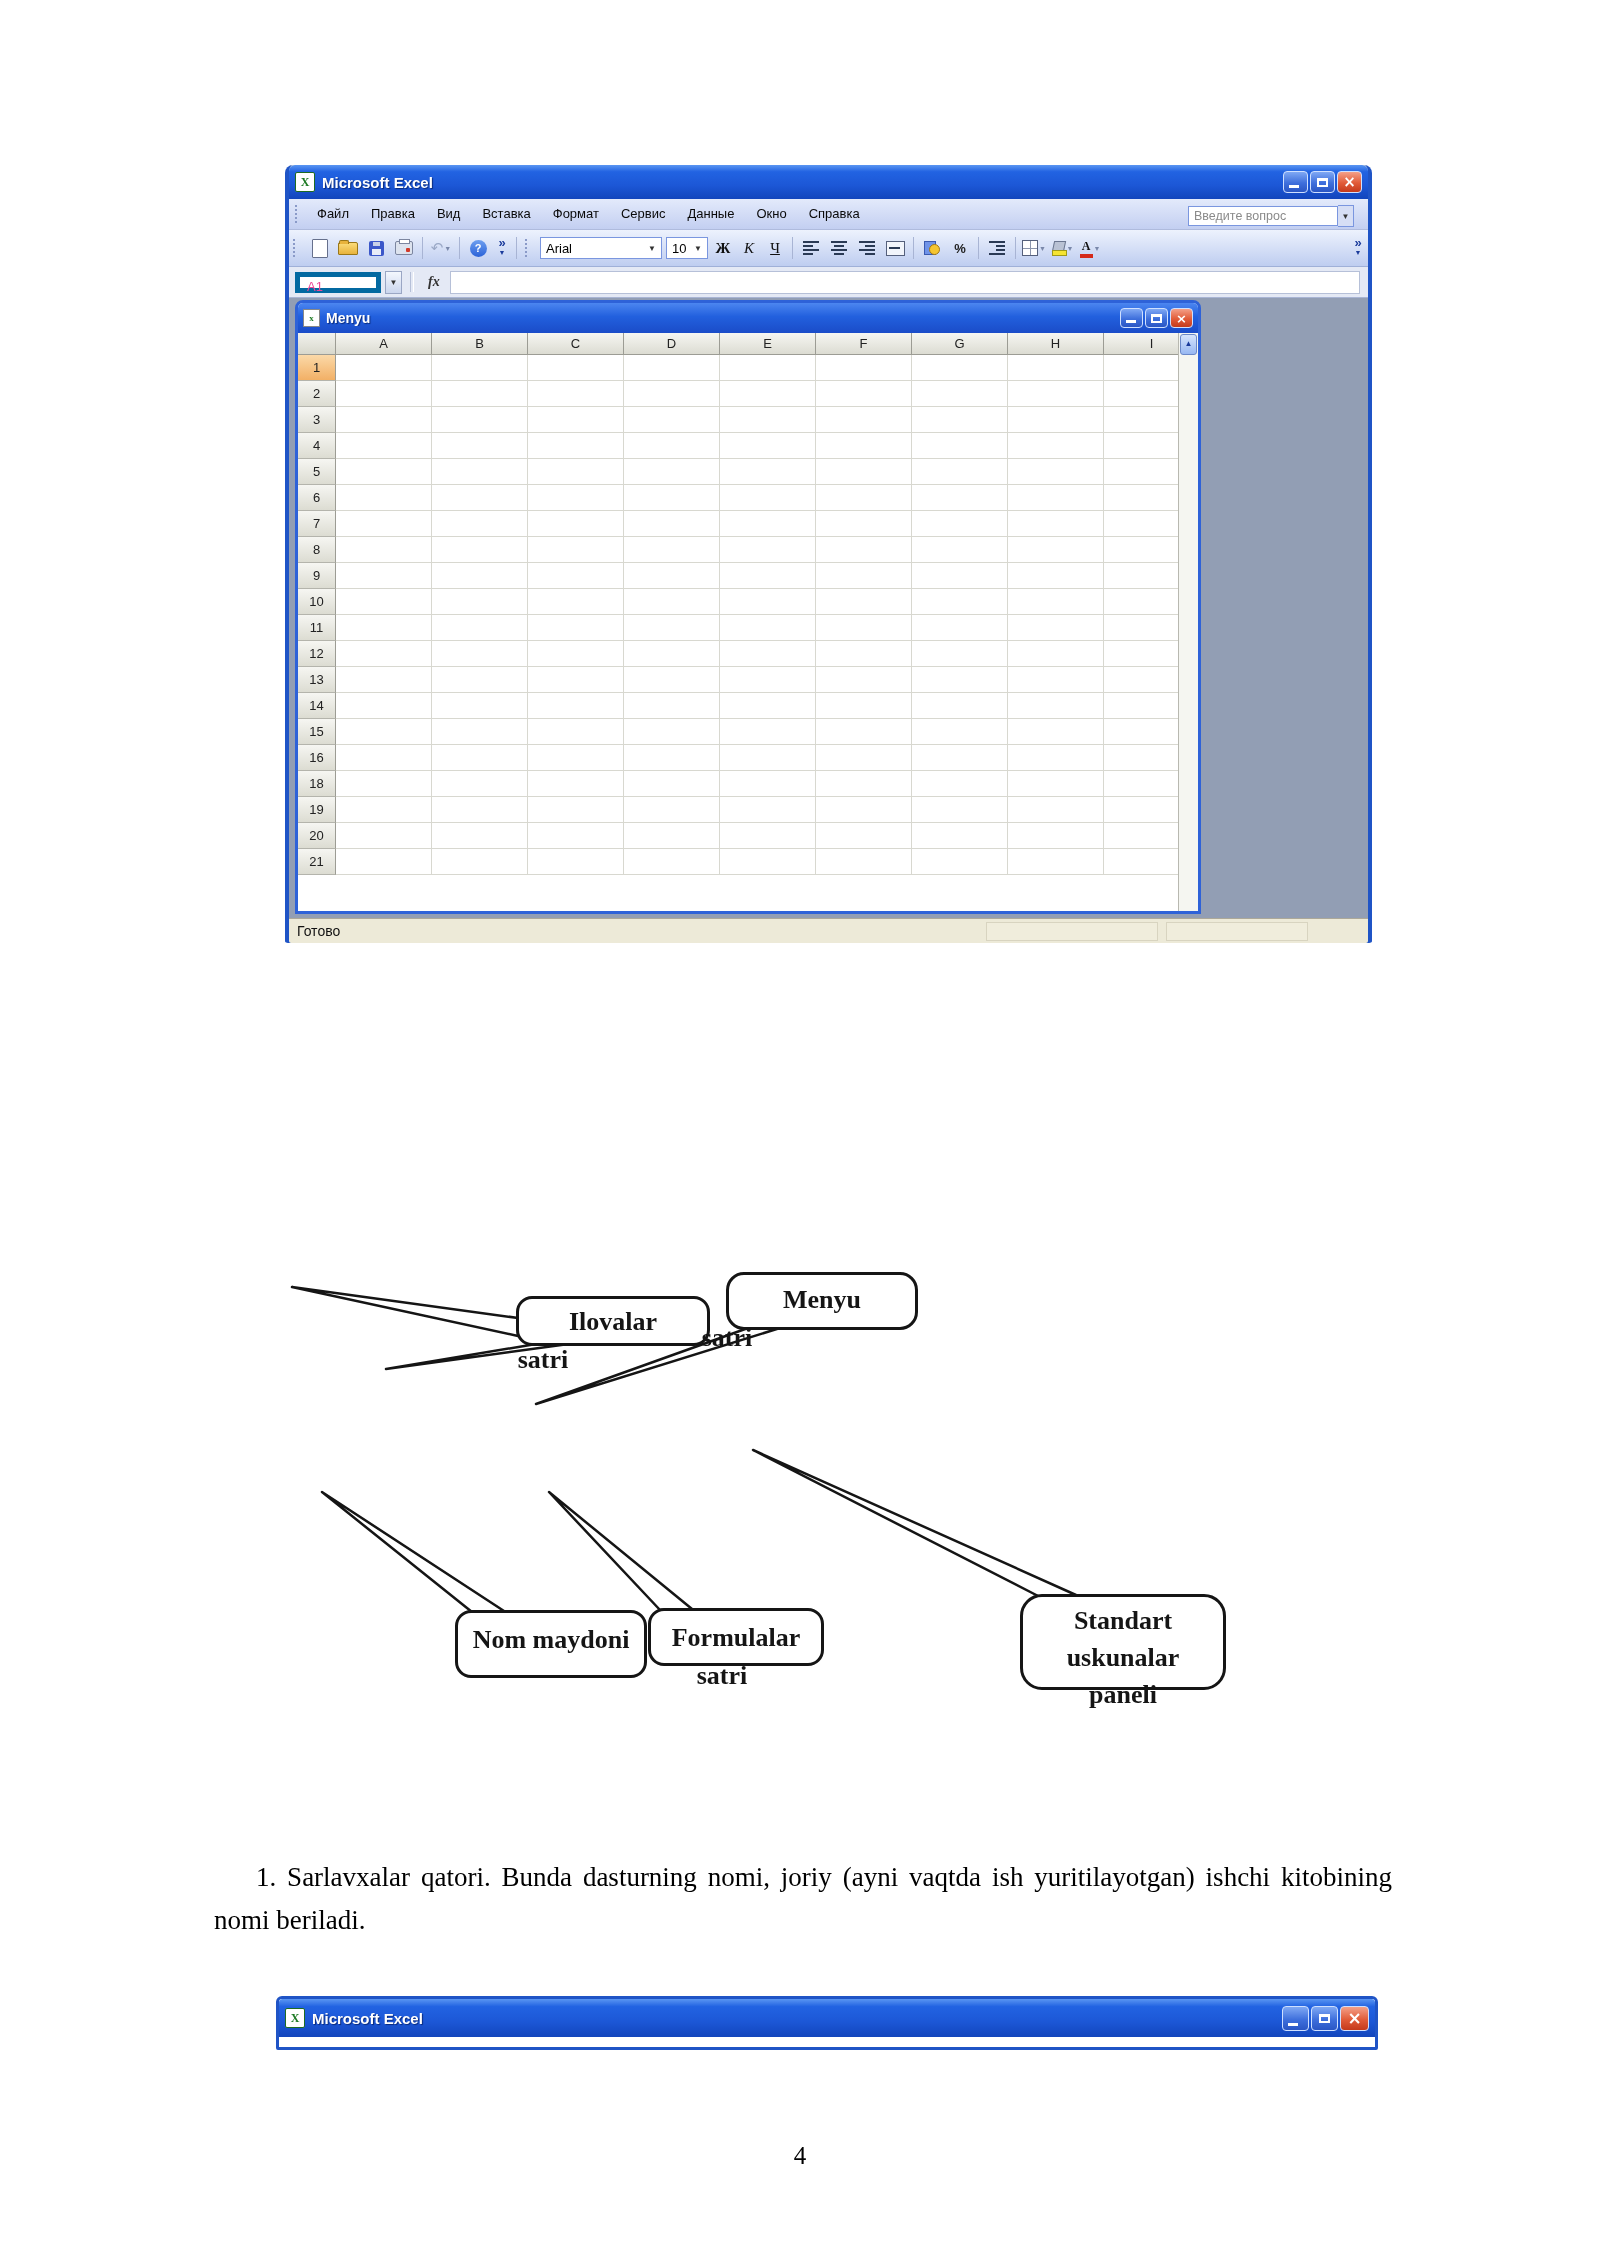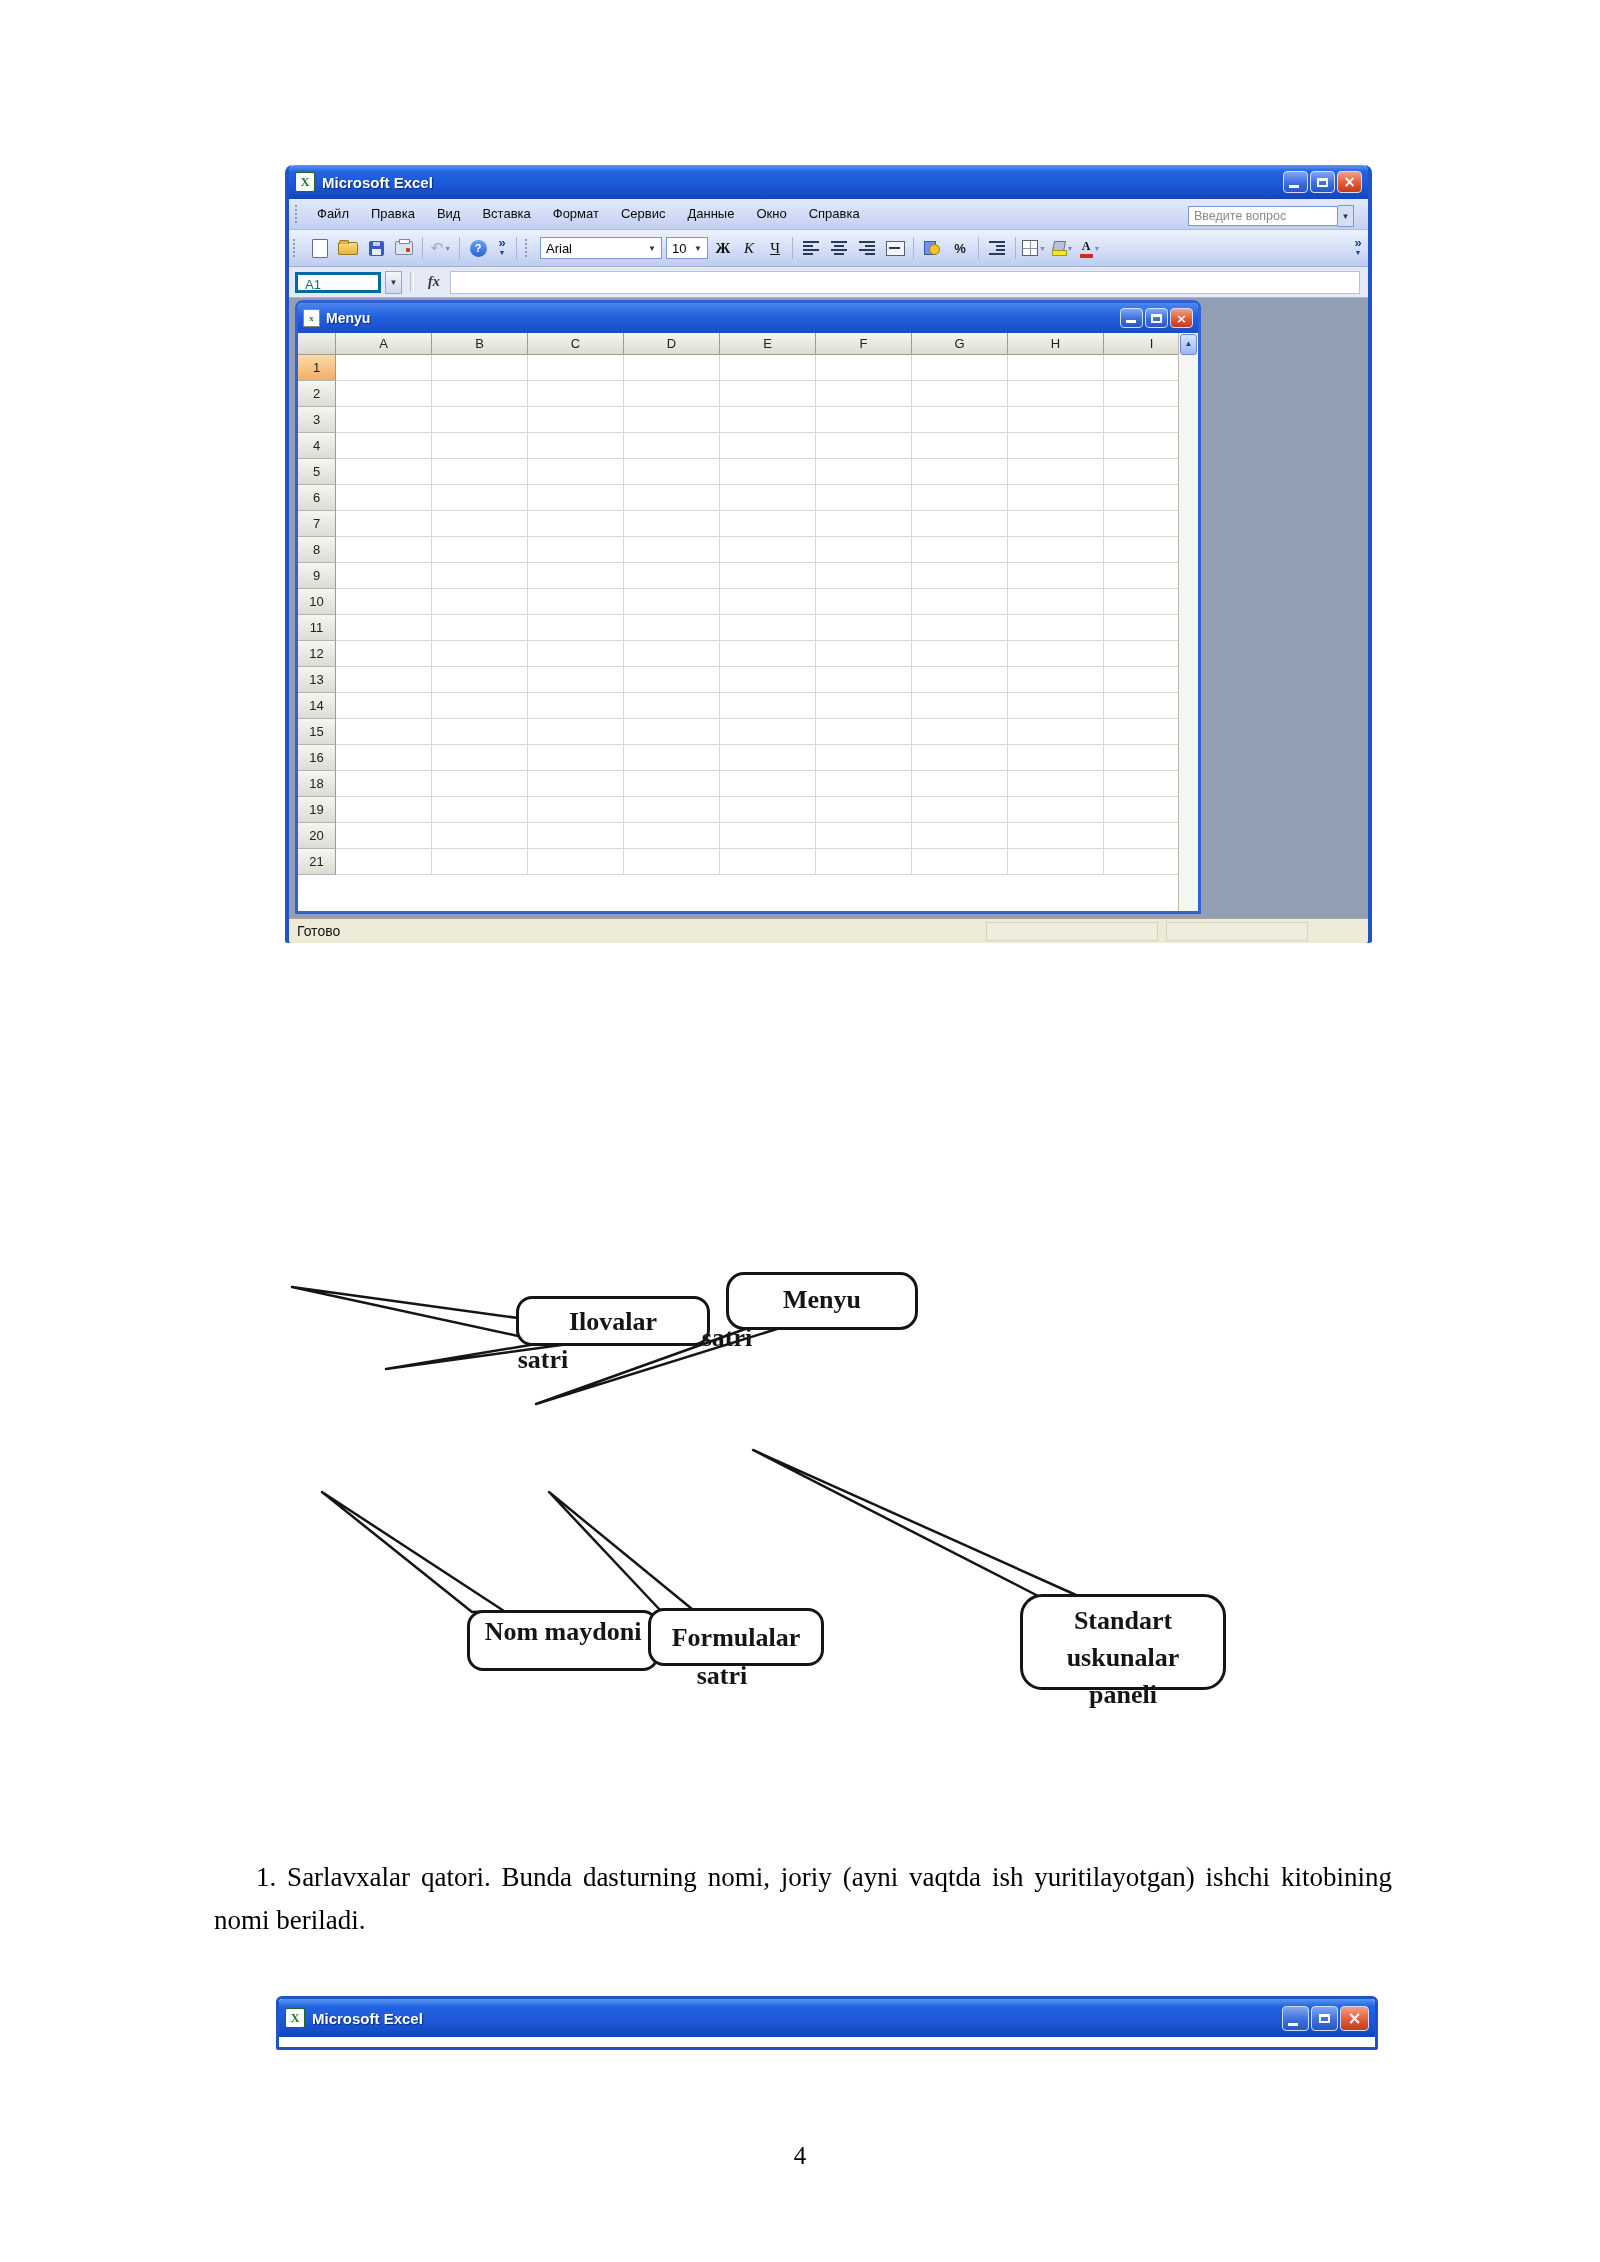--- a/index.html
+++ b/index.html
@@ -88,21 +88,21 @@
   .i-fill{width:15px;height:15px;position:relative;}
   .i-fill::before{content:"";position:absolute;left:2px;top:0;width:10px;height:9px;background:#B9C2D4;
                   border:1px solid #6A7690;transform:skewX(-12deg);}
   .i-fill::after{content:"";position:absolute;left:1px;bottom:0;width:13px;height:4px;background:#F5E432;border:1px solid #A09A18;}
   .i-fontcolor{display:flex;flex-direction:column;align-items:center;line-height:11px;}
   .i-fontcolor b{font:bold 12px "Liberation Serif",serif;color:#111;}
   .i-fontcolor i{width:13px;height:4px;background:#D42A1A;display:block;}
   
   .fbar{height:30px;display:flex;align-items:center;background:#E4E9F5;border-bottom:1px solid #A8B4D4;
         padding:0 6px;gap:4px;}
-  .namebox{width:86px;height:21px;background:#fff;border:3px solid #0369a1;font-size:13px;color:#0f766e;
+  .namebox{width:86px;height:21px;background:#fff;border:5px solid #0369a1;font-size:13px;color:#ec4899;
            padding:0 7px;line-height:20px;box-sizing:border-box;}
   .nbdrop{width:15px;height:21px;background:linear-gradient(#F4F7FD,#CBD6EE);border:1px solid #9AA6C4;
           display:flex;align-items:center;justify-content:center;font-size:8px;color:#333;}
   .fxsep{width:2px;height:20px;border-left:1px solid #B6C0D8;border-right:1px solid #fff;margin:0 4px;}
   .fx{font:italic bold 14px "Liberation Serif",serif;color:#333;padding:0 6px;}
   .ffield{flex:1;height:21px;background:#fff;border:1px solid #B6C0D8;margin-right:2px;}
   
   .client{position:relative;height:620px;background:#929EB4;overflow:hidden;}
   .jadval{position:absolute;left:6px;top:2px;width:906px;height:614px;box-sizing:border-box;
           border:3px solid #2E62D8;border-radius:8px 8px 0 0;background:#fff;overflow:hidden;}
@@ -144,21 +144,21 @@
   
   .tails{position:absolute;left:0;top:1150px;}
   .co{position:absolute;background:#fff;border:3px solid #151515;box-sizing:border-box;
       text-align:center;font-family:"Liberation Serif",serif;font-weight:bold;font-size:26px;
       color:#151515;overflow:visible;}
   .co-line{display:block;line-height:38px;white-space:nowrap;position:relative;}
   .co-sarlavha{left:516px;top:1296px;width:194px;height:50px;border-radius:16px;padding-top:4px;}
   .co-sarlavha .co-line:nth-child(2){left:-70px;}
   .co-menyu{left:726px;top:1272px;width:192px;height:58px;border-radius:18px;padding-top:6px;}
   .co-menyu .co-line:nth-child(2){left:-95px;}
-  .co-nom{left:467px;top:1610px;width:192px;height:61px;border-radius:16px;}
+  .co-nom{left:455px;top:1610px;width:192px;height:68px;border-radius:16px;padding-top:8px;}
   .co-formulalar{left:648px;top:1608px;width:176px;height:58px;border-radius:16px;padding-top:8px;}
   .co-formulalar .co-line:nth-child(2){left:-14px;}
   .co-standart{left:1020px;top:1594px;width:206px;height:96px;border-radius:22px;padding-top:5px;}
   .co-standart .co-line{line-height:37px;}
   
   .heading{position:absolute;left:0;right:0;top:1782px;text-align:center;
            font:bold 29px "Liberation Serif",serif;color:#000;}
   .para{position:absolute;left:214px;top:1856px;width:1178px;text-align:justify;text-indent:42px;
         font:27px/43px "Liberation Serif",serif;color:#000;}
   .para .lead{}

